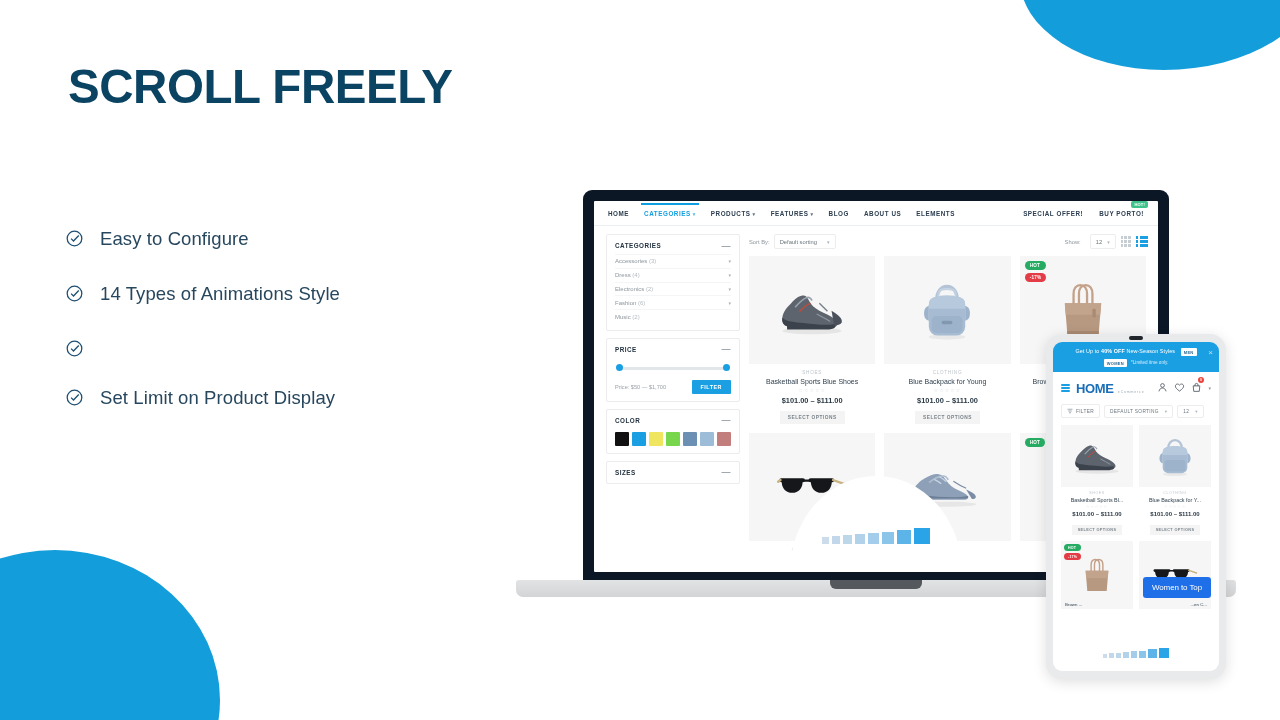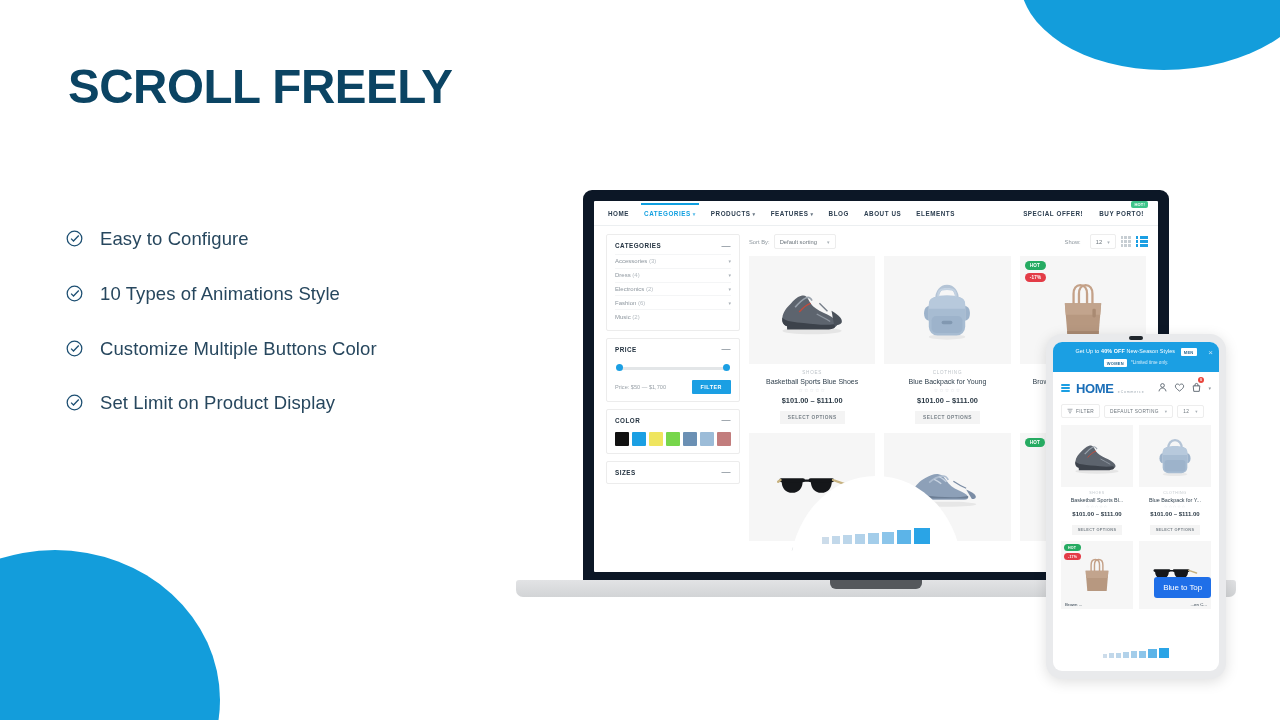--- a/index.html
+++ b/index.html
@@ -221,30 +221,29 @@
       </span>
       <span class="feat-label">Easy to Configure</span>
     </div>
     <div class="feat">
       <span class="feat-icon">
         <svg width="17" height="17" viewBox="0 0 20 20">
             <circle cx="10" cy="10" r="8.6" fill="none" stroke="#1d4f72" stroke-width="1.5"></circle>
             <path d="M6 10.2l2.8 2.8L15 6.4" fill="none" stroke="#1d4f72" stroke-width="1.5"></path>
           </svg>
       </span>
-      <span class="feat-label">10 Types of Animations Style</span>
+      <span class="feat-label">14 Types of Animations Style</span>
     </div>
     <div class="feat">
       <span class="feat-icon">
         <svg width="17" height="17" viewBox="0 0 20 20">
             <circle cx="10" cy="10" r="8.6" fill="none" stroke="#1d4f72" stroke-width="1.5"></circle>
             <path d="M6 10.2l2.8 2.8L15 6.4" fill="none" stroke="#1d4f72" stroke-width="1.5"></path>
           </svg>
       </span>
-      <span class="feat-label">Customize Multiple Buttons Color</span>
     </div>
     <div class="feat">
       <span class="feat-icon">
         <svg width="17" height="17" viewBox="0 0 20 20">
             <circle cx="10" cy="10" r="8.6" fill="none" stroke="#1d4f72" stroke-width="1.5"></circle>
             <path d="M6 10.2l2.8 2.8L15 6.4" fill="none" stroke="#1d4f72" stroke-width="1.5"></path>
           </svg>
       </span>
       <span class="feat-label">Set Limit on Product Display</span>
     </div>
@@ -648,21 +647,21 @@
                 <rect x="4" y="11" width="44" height="7" rx="3.5" fill="#15171a"></rect>
                 <rect x="54" y="11" width="44" height="7" rx="3.5" fill="#15171a"></rect>
                 <rect x="44" y="13" width="14" height="4" rx="2" fill="#15171a"></rect>
                 <path d="M96 14l20 7" stroke="#c7b280" stroke-width="4" fill="none" stroke-linecap="round"></path>
               </svg>
               <span style="position:absolute;right:4px;bottom:2px;font-size:4.4px;color:#32424f">...en C...</span>
             </div>
           </div>
         </div>
 
-        <div id="move-top-btn">Blue to Top</div>
+        <div id="move-top-btn">Women to Top</div>
 
         <div class="loader-dome" id="mobile-loader">
           <div class="bars">
             <span style="width:4px;height:4px;background:#ccdcea"></span>
             <span style="width:4.6px;height:4.6px;background:#c2d8ea"></span>
             <span style="width:5.2px;height:5.2px;background:#bcd6ea"></span>
             <span style="width:5.8px;height:5.8px;background:#b2d2ea"></span>
             <span style="width:6.6px;height:6.6px;background:#a3cdea"></span>
             <span style="width:7.4px;height:7.4px;background:#8cc5ea"></span>
             <span style="width:8.6px;height:8.6px;background:#5cb4e8"></span>

